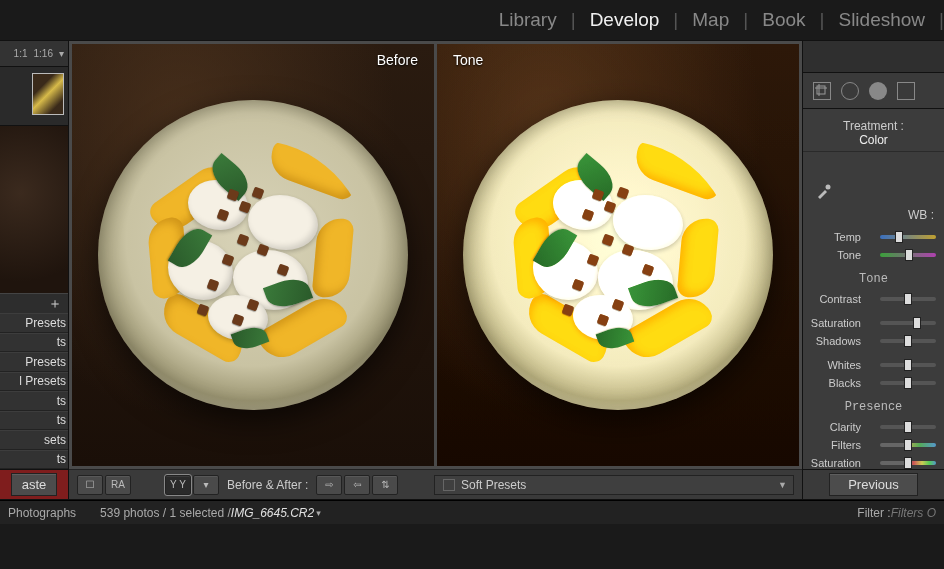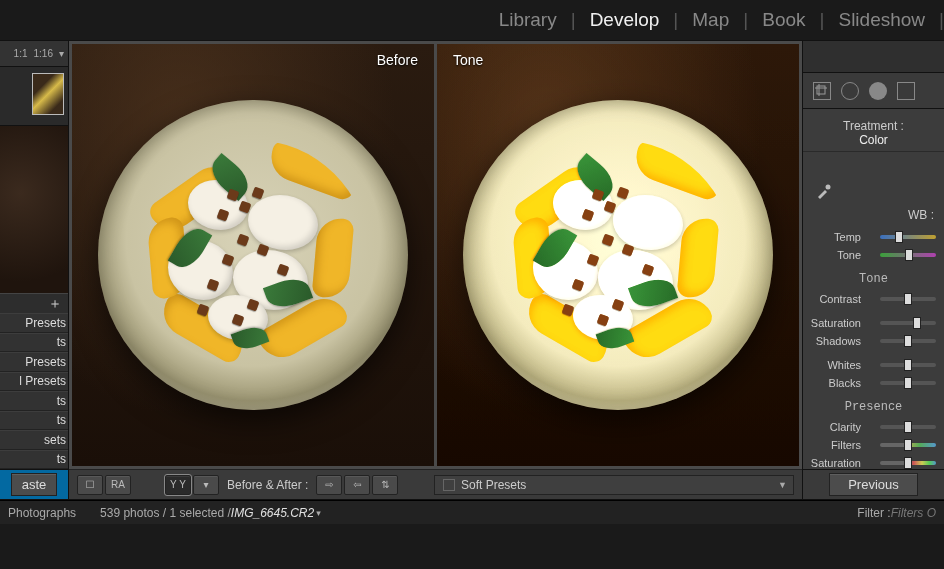--- a/index.html
+++ b/index.html
@@ -75,21 +75,21 @@
 .slider.vib { background: linear-gradient(90deg,#666 0%,#666 48%,#aa5 52%,#5a5 70%,#59c 100%); }
 .slider.sat { background: linear-gradient(90deg,#666 0%,#666 48%,#c55 60%,#cc5 75%,#5c5 88%,#59c 100%); }
 .slider .knob { position:absolute; top:-4px; width:8px; height:12px; background:#ddd; border:1px solid #222; }
 .section-head { text-align:center; color:#bbb; font-size:12px; padding: 8px 0 4px; font-family: Liberation Mono, monospace; }
 
 
 .right-bottom { height:30px; background:#3a3a3a; border-top:1px solid #111; display:flex; align-items:center; justify-content:center;}
 .prev-btn { background:#4c4c4c; border:1px solid #222; padding:3px 18px; font-size:13px; color:#ddd; box-shadow: inset 0 1px 0 rgba(255,255,255,.1);}
 
 
-.left-bottom { height:30px; background:#0369a1; border-top:1px solid #111; display:flex; align-items:center; justify-content:center;}
+.left-bottom { height:30px; background:#7f1d1d; border-top:1px solid #111; display:flex; align-items:center; justify-content:center;}
 .left-bottom .prev-btn { padding: 3px 10px;}
 
 
 .status-bar { height: 24px; background:#222; display:flex; align-items:center; padding: 0 8px; font-size: 12px; color:#aaa; border-top:1px solid #000;}
 .status-bar .right { margin-left:auto; display:flex; align-items:center; }
 .status-bar .fdrop { color:#777; font-style:italic;}
 .status-bar .fname { color:#e0e0e0; font-style: italic;}
 </style>
 </head>
 <body>

